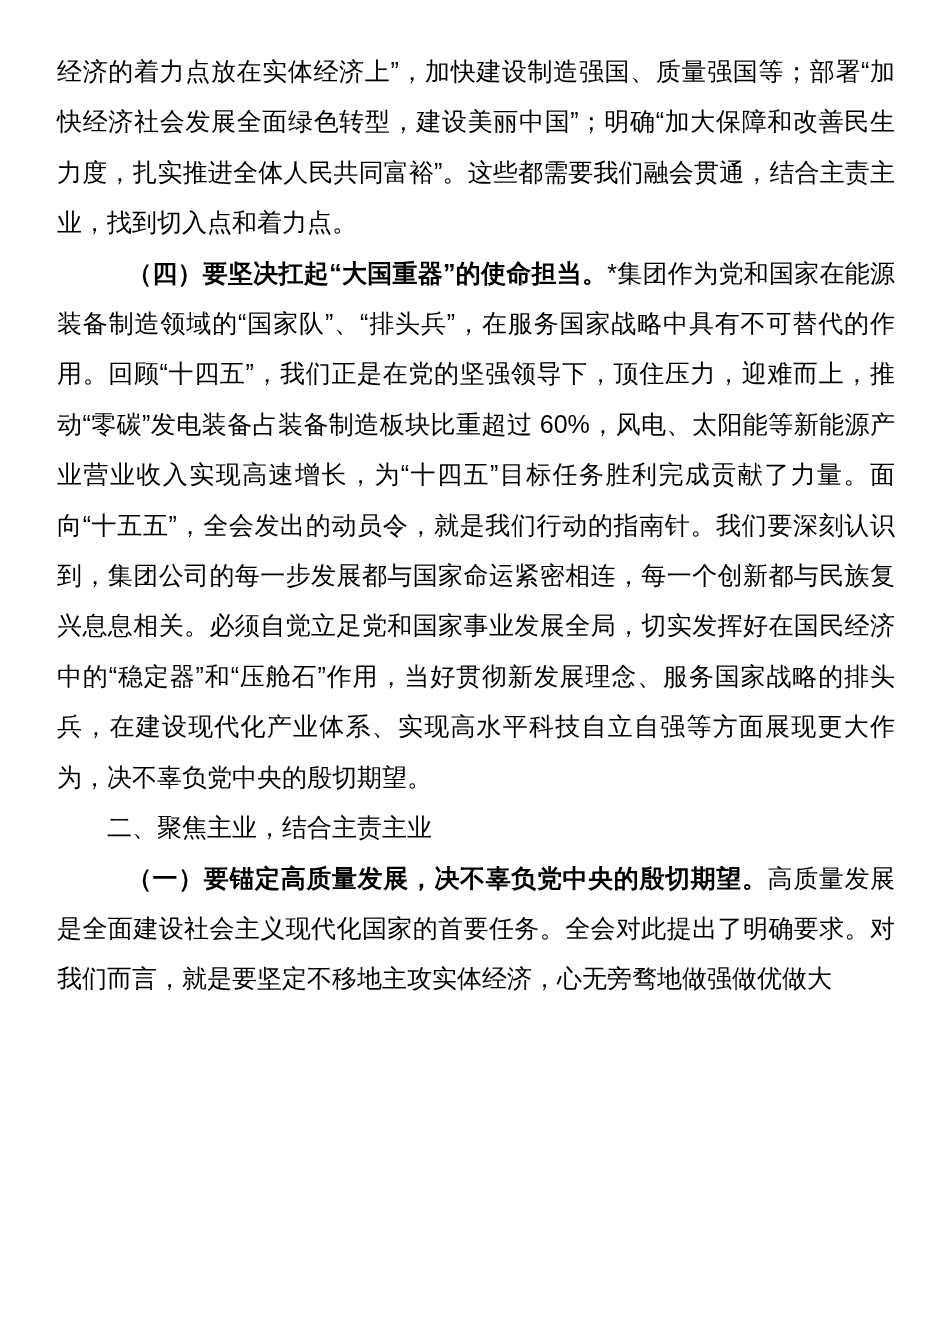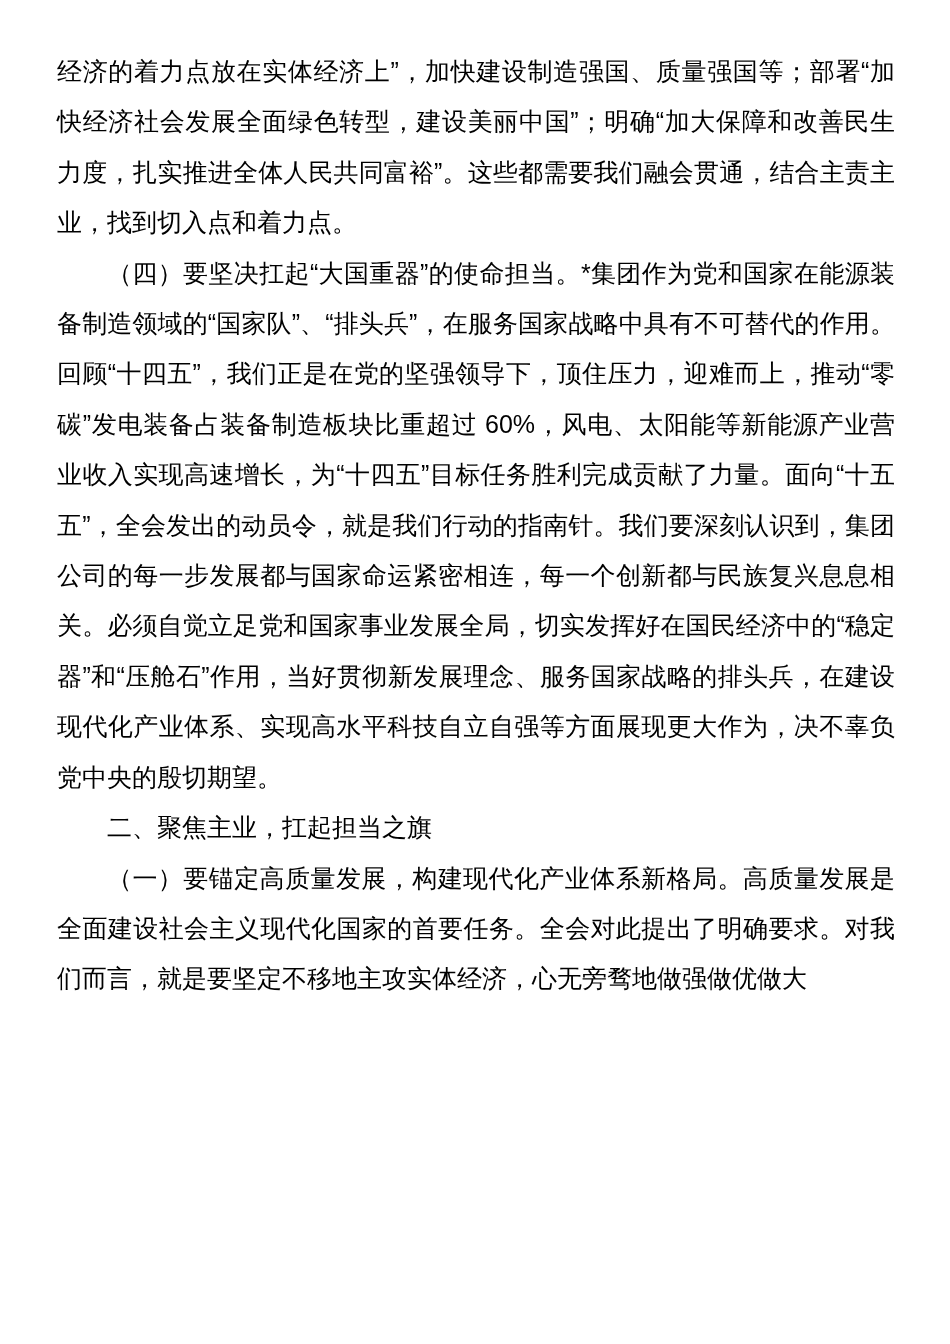--- a/index.html
+++ b/index.html
@@ -27,41 +27,42 @@
     font-size: 25px;
     line-height: 50.4px;
     text-align: justify;
     word-break: break-all;
     color: #000000;
   }
   .para.indent {
     text-indent: 50px;
   }
   .run-bold {
-    font-weight: normal;
+    font-weight: bold;
+    margin-left: 20px;
   }
   .run-normal {
     font-weight: normal;
   }
 </style>
 </head>
 <body>
 
 <div class="page">
 
   <p class="para">
     <span class="run-normal">经济的着力点放在实体经济上”，加快建设制造强国、质量强国等；部署“加快经济社会发展全面绿色转型，建设美丽中国”；明确“加大保障和改善民生力度，扎实推进全体人民共同富裕”。这些都需要我们融会贯通，结合主责主业，找到切入点和着力点。</span>
   </p>
 
   <p class="para indent">
     <span class="run-bold">（四）要坚决扛起“大国重器”的使命担当。</span><span class="run-normal">*集团作为党和国家在能源装备制造领域的“国家队”、“排头兵”，在服务国家战略中具有不可替代的作用。回顾“十四五”，我们正是在党的坚强领导下，顶住压力，迎难而上，推动“零碳”发电装备占装备制造板块比重超过 60%，风电、太阳能等新能源产业营业收入实现高速增长，为“十四五”目标任务胜利完成贡献了力量。面向“十五五”，全会发出的动员令，就是我们行动的指南针。我们要深刻认识到，集团公司的每一步发展都与国家命运紧密相连，每一个创新都与民族复兴息息相关。必须自觉立足党和国家事业发展全局，切实发挥好在国民经济中的“稳定器”和“压舱石”作用，当好贯彻新发展理念、服务国家战略的排头兵，在建设现代化产业体系、实现高水平科技自立自强等方面展现更大作为，决不辜负党中央的殷切期望。</span>
   </p>
 
   <p class="para indent">
-    <span class="run-normal">二、聚焦主业，扛起担当之旗</span>
+    <span class="run-normal">二、聚焦主业，结合主责主业</span>
   </p>
 
 
   <p class="para indent">
-    <span class="run-bold">（一）要锚定高质量发展，构建现代化产业体系新格局。</span><span class="run-normal">高质量发展是全面建设社会主义现代化国家的首要任务。全会对此提出了明确要求。对我们而言，就是要坚定不移地主攻实体经济，心无旁骛地做强做优做大</span>
+    <span class="run-bold">（一）要锚定高质量发展，决不辜负党中央的殷切期望。</span><span class="run-normal">高质量发展是全面建设社会主义现代化国家的首要任务。全会对此提出了明确要求。对我们而言，就是要坚定不移地主攻实体经济，心无旁骛地做强做优做大</span>
   </p>
 
 </div>
 
 </body></html>

